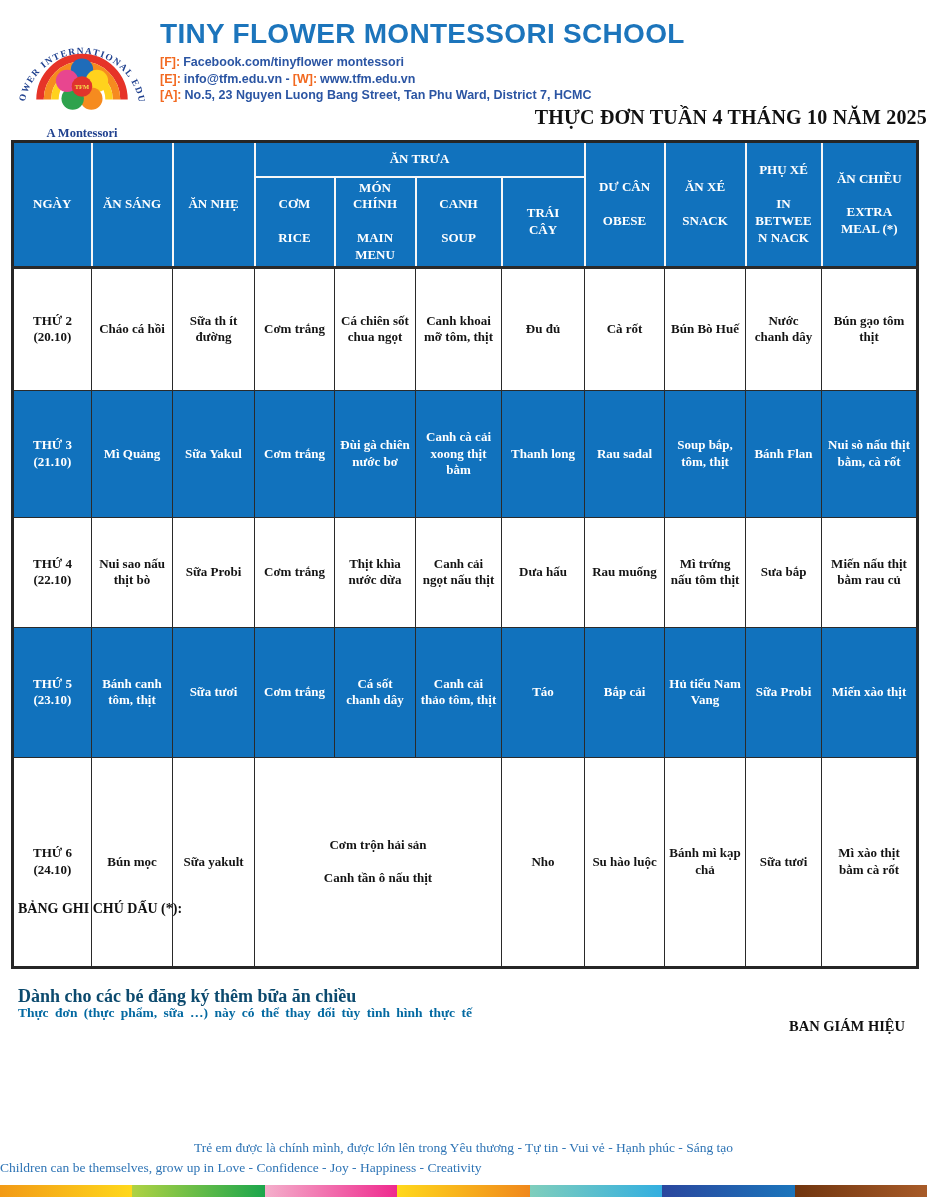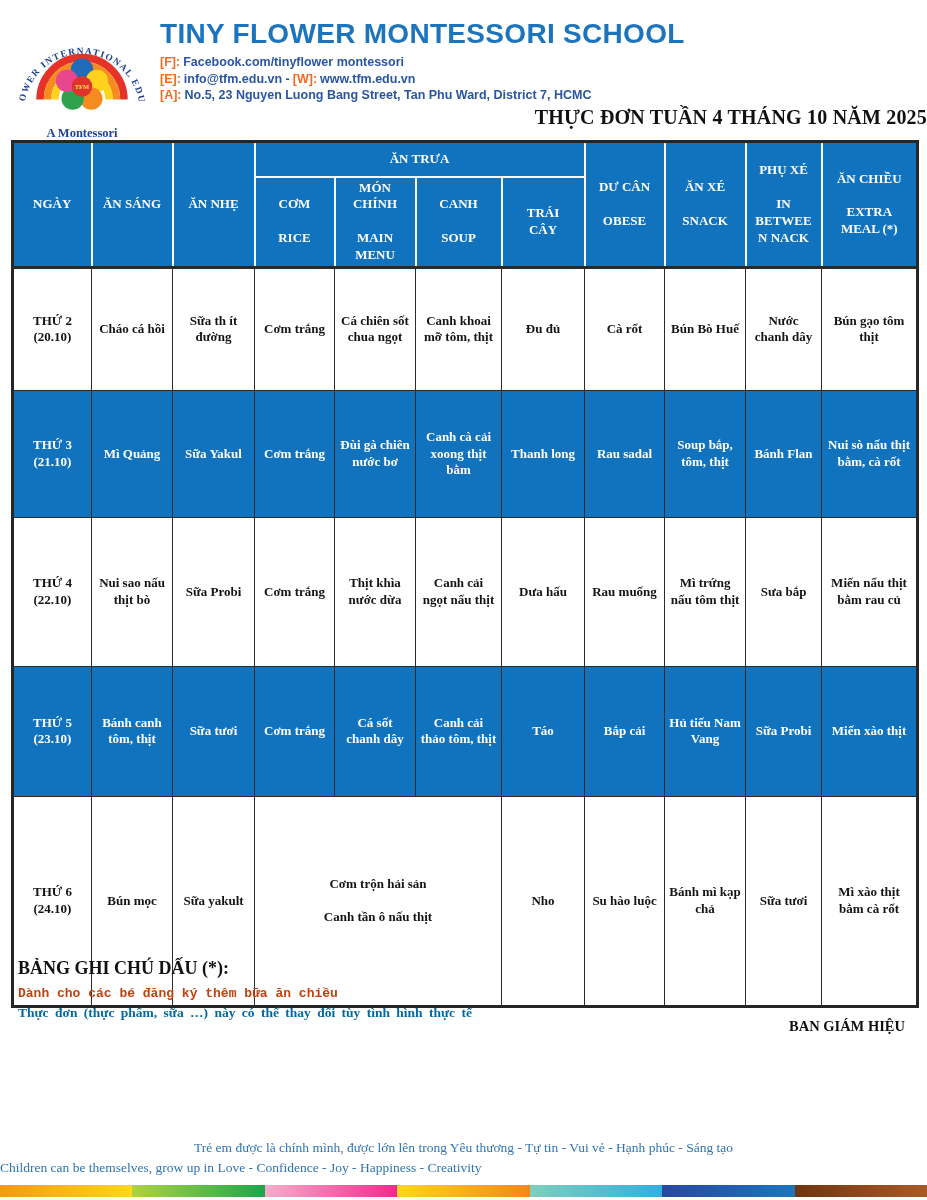--- a/index.html
+++ b/index.html
@@ -27,22 +27,22 @@
         font-weight:bold;font-size:13px;line-height:1.3;overflow:hidden;}
   .menu{border:3px solid #262626;}
   .menu td{border:1px solid #2a2a2a;color:#141414;background:#fff;}
   .menu th{border:2px solid #f7f7f7;background:#1172BD;color:#fff;}
   .menu tbody tr:first-child td{border-top:3px solid #2a2a2a;}
   .menu tr.blue td{background:#1172BD;color:#fff;}
   .pre{white-space:pre-line;}
   .day{line-height:1.9;}
 
   
-  .note-head{position:absolute;left:18px;top:958px;font-size:18px;font-weight:bold;color:#111;}
-  .note-1{position:absolute;left:18px;top:986px;font-size:13px;font-weight:bold;color:#c2410c;font-family:Liberation Mono, monospace;}
+  .note-head{position:absolute;left:18px;top:901px;font-size:14px;font-weight:bold;color:#111;}
+  .note-1{position:absolute;left:18px;top:986px;font-size:18px;font-weight:bold;color:#0c4a6e;}
   .note-2{position:absolute;left:18px;top:1005px;font-size:13.5px;font-weight:bold;color:#0369a1;word-spacing:3px;}
   .signature{position:absolute;right:22px;top:1018px;font-size:14.5px;font-weight:bold;color:#111;}
 
   
   .tag-vi{position:absolute;left:0;top:1140px;width:100%;text-align:center;
           font-size:13.5px;color:#2E74B5;}
   .tag-en{position:absolute;left:0;top:1160px;width:100%;text-align:left;
           font-size:13.5px;color:#2E74B5;}
   .stripe{position:absolute;left:0;top:1185px;width:100%;height:12px;display:flex;}
   .stripe div{flex:1;}
@@ -161,21 +161,21 @@
         <td>Sữa Yakul</td>
         <td>Cơm trắng</td>
         <td>Đùi gà chiên nước bơ</td>
         <td>Canh cà cải xoong thịt bằm</td>
         <td>Thanh long</td>
         <td>Rau sadal</td>
         <td>Soup bắp, tôm, thịt</td>
         <td>Bánh Flan</td>
         <td>Nui sò nấu thịt bằm, cà rốt</td>
       </tr>
-      <tr style="height:149px">
+      <tr style="height:110px">
         <td class="pre day">THỨ 4
 (22.10)</td>
         <td>Nui sao nấu thịt bò</td>
         <td>Sữa Probi</td>
         <td>Cơm trắng</td>
         <td>Thịt khìa nước dừa</td>
         <td>Canh cải ngọt nấu thịt</td>
         <td>Dưa hấu</td>
         <td>Rau muống</td>
         <td>Mì trứng nấu tôm thịt</td>

